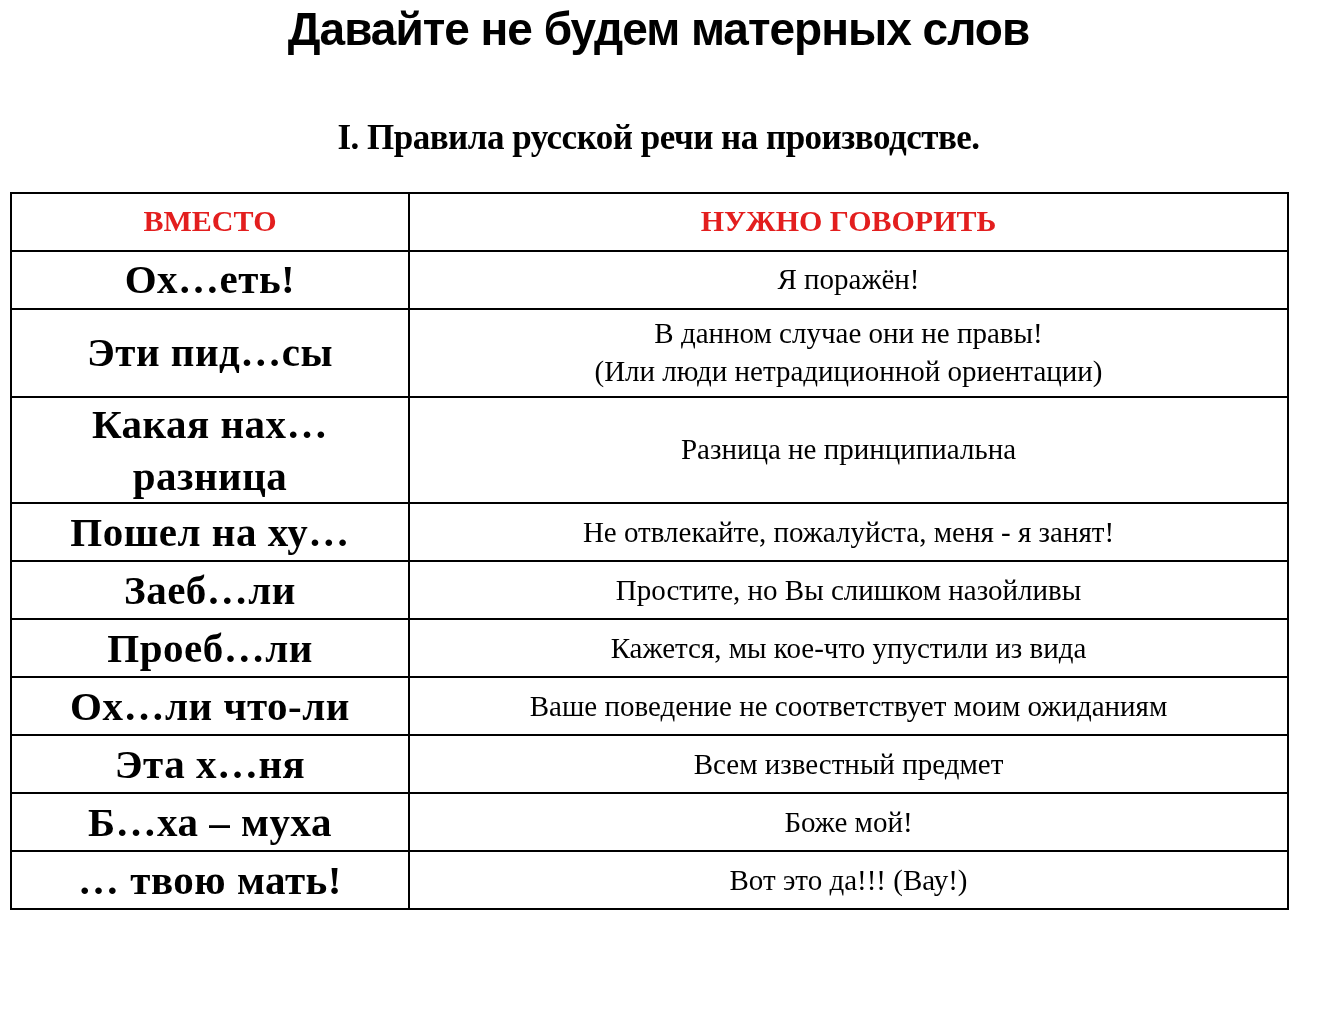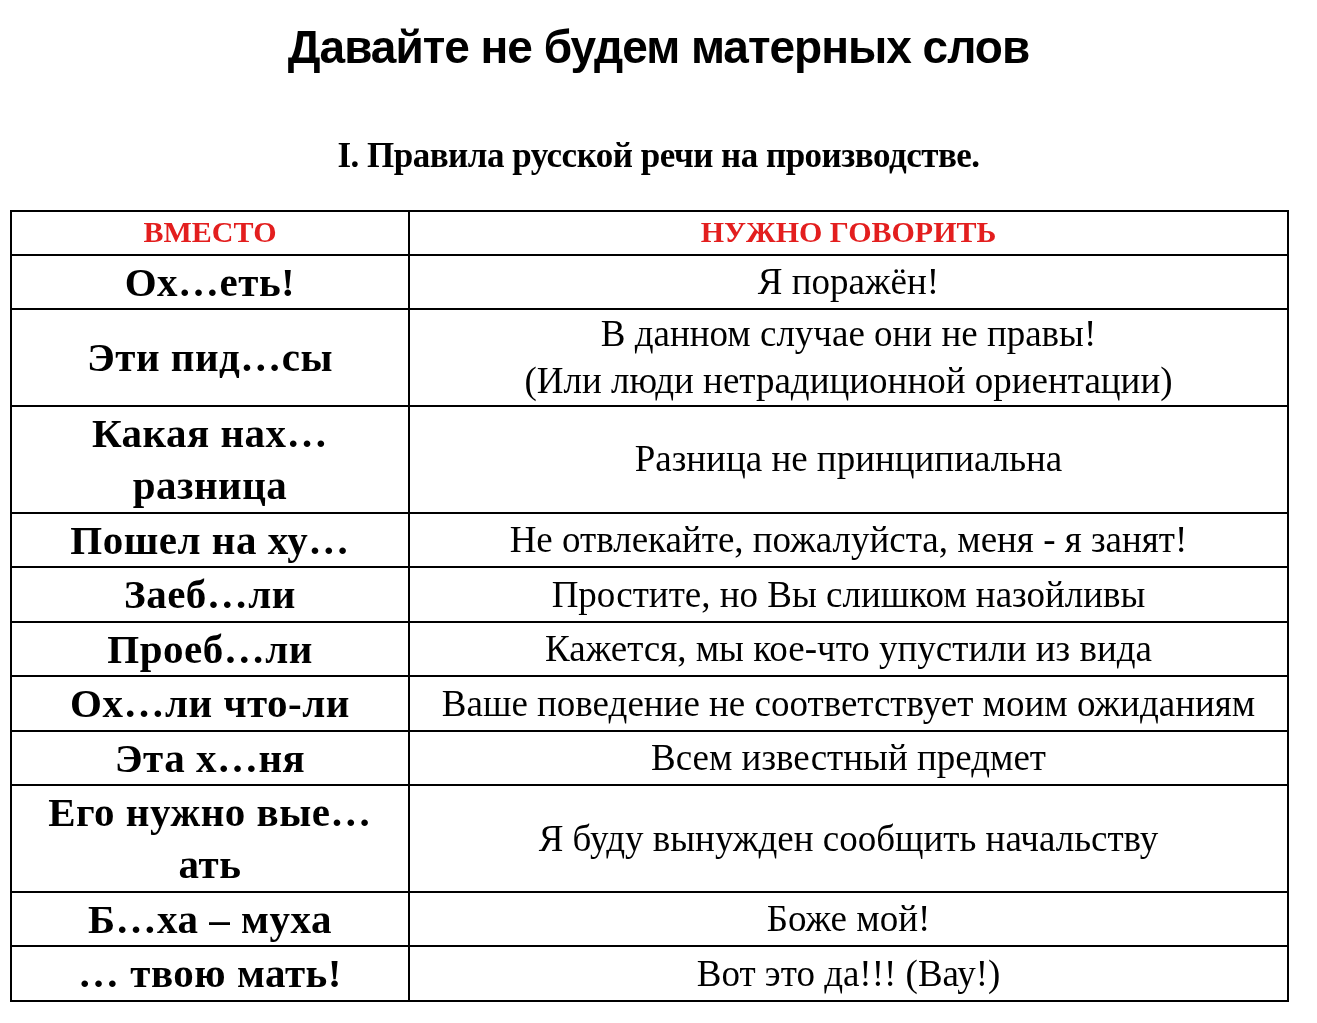--- a/index.html
+++ b/index.html
@@ -11,21 +11,21 @@
     color: #000000;
     overflow: hidden;
   }
   .poster { width: 1317px; height: 1023px; background: #ffffff; }
   .title {
     text-align: center;
     font-family: "Liberation Sans", sans-serif;
     font-weight: bold;
     font-size: 46px;
     line-height: 1.12;
-    padding-top: 22px;
+    padding-top: 4px;
     letter-spacing: -1px;
   }
   .accent { color: #e31e1e; }
   .subtitle {
     text-align: center;
     font-family: "Liberation Serif", serif;
     font-weight: bold;
     font-size: 35px;
     margin-top: 62px;
     letter-spacing: -0.5px;
@@ -50,22 +50,22 @@
     color: #e31e1e;
     font-weight: bold;
     font-size: 30px;
     height: 41px;
   }
   .rules td.instead {
     font-weight: bold;
     font-size: 41px;
     letter-spacing: 0.5px;
   }
-  .rules td.say { font-size: 37px; }
-  .rules tr { height: 44px; }
+  .rules td.say { font-size: 29px; }
+  .rules tr { height: 58px; }
   .rules tr.tall { height: 88px; font-family: Liberation Serif, serif; }
 </style>
 </head>
 <body>
 
 <div class="poster">
 
   <h1 class="title">
     <div><span>Давайте не будем матерных слов</span></div>
   </h1>
@@ -111,24 +111,20 @@
       </tr>
       <tr>
         <td class="instead">Ох…ли что-ли</td>
         <td class="say">Ваше поведение не соответствует моим ожиданиям</td>
       </tr>
       <tr>
         <td class="instead">Эта х…ня</td>
         <td class="say">Всем известный предмет</td>
       </tr>
       <tr>
-        <td class="instead">Его нужно вые…ать</td>
-        <td class="say">Я буду вынужден сообщить начальству</td>
-      </tr>
-      <tr>
         <td class="instead">Б…ха – муха</td>
         <td class="say">Боже мой!</td>
       </tr>
       <tr>
         <td class="instead">… твою мать!</td>
         <td class="say">Вот это да!!! (Вау!)</td>
       </tr>
     </tbody>
   </table>
 

